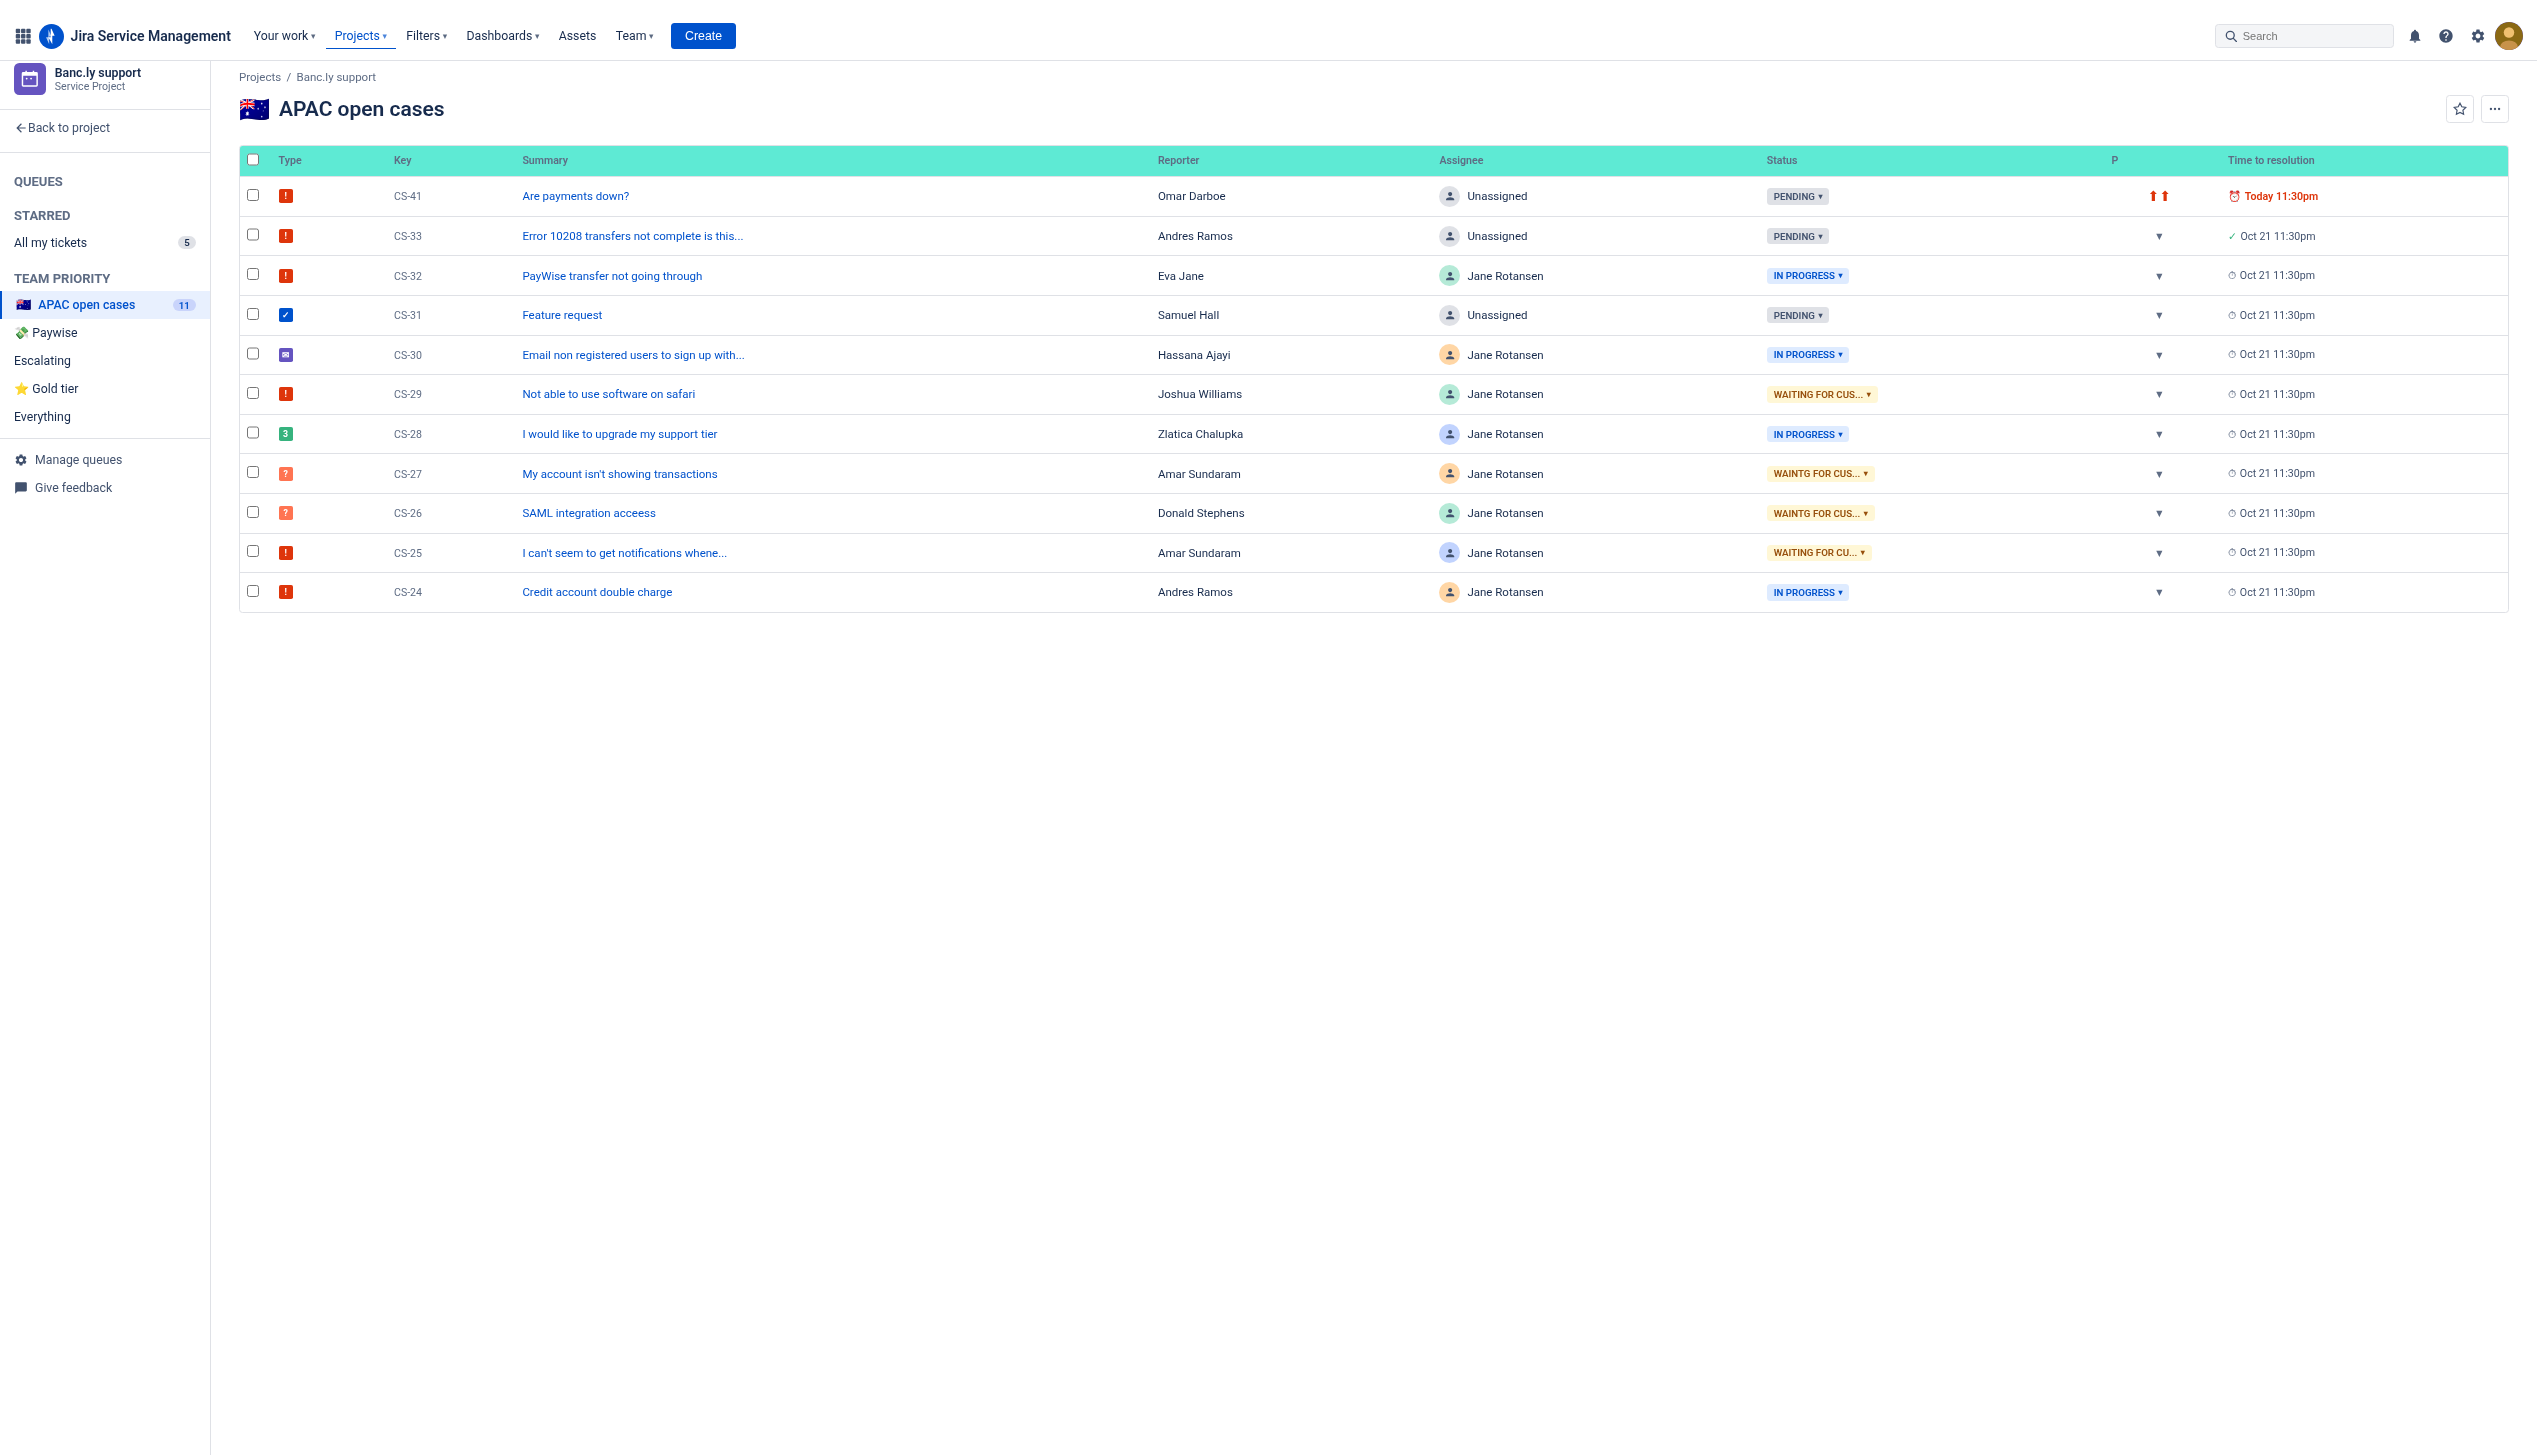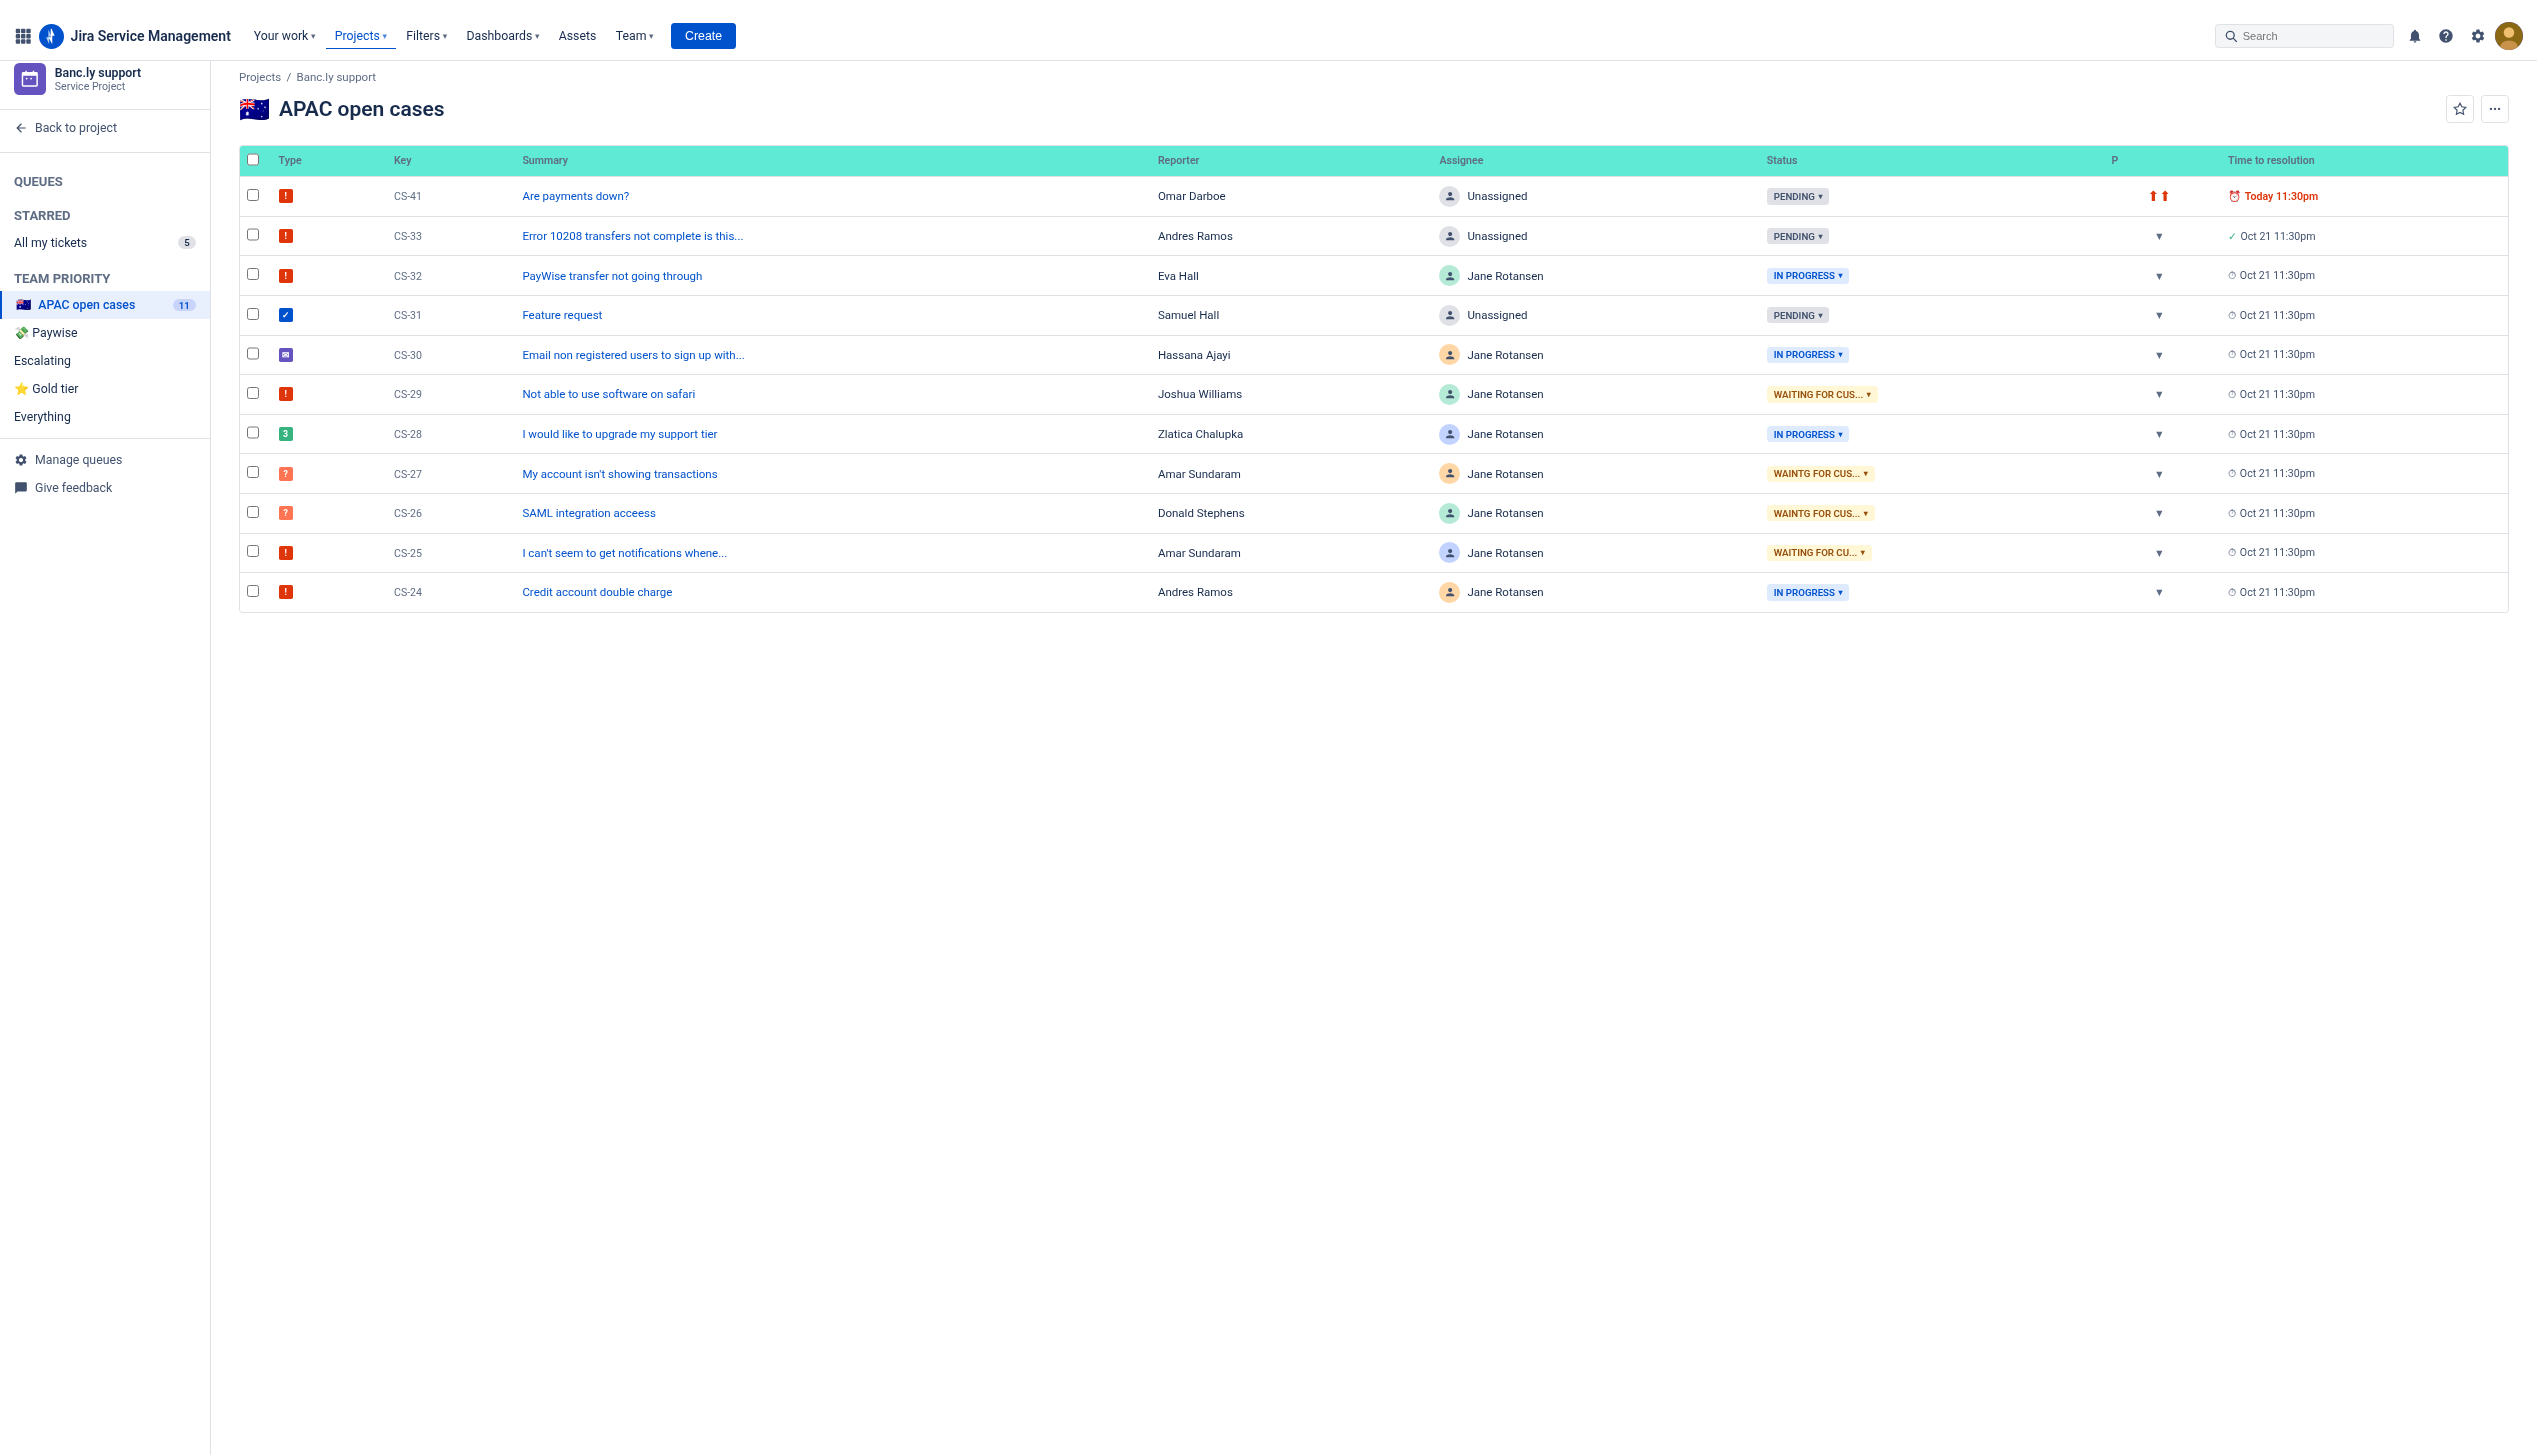--- a/index.html
+++ b/index.html
@@ -53,21 +53,21 @@
       display: flex; align-items: center; gap: 8.8px; padding: 14px;
       border-bottom: 0.9px solid #dfe1e6; cursor: pointer;
     }
     .sidebar-project-icon {
       width: 32px; height: 32px; background: #6554c0; border-radius: 5.3px;
       display: flex; align-items: center; justify-content: center; color: #fff; font-size: 16px;
     }
     .sidebar-project-name { font-size: 12.3px; font-weight: 600; color: #172b4d; }
     .sidebar-project-type { font-size: 10.6px; color: #5e6c84; }
     .sidebar-back {
-      display: flex; align-items: center; gap: 7px; padding: 10.6px 14px;
+      display: flex; align-items: center; padding: 10.6px 14px;
       cursor: pointer; color: #42526e; font-size: 12.3px; text-align: right;
     }
     .sidebar-section-label {
       font-size: 13px; font-weight: 700; color: #5e6c84; text-transform: uppercase;
       padding: 14px 14px 5.3px;
     }
     .sidebar-item {
       display: flex; align-items: center; padding: 7px 14px; cursor: pointer;
       font-size: 12.3px; color: #172b4d; justify-content: space-between;
     }
@@ -472,21 +472,21 @@
     <td>
       <div class="type-icon type-bug">!</div>
     </td>
     <td>
       <span class="issue-key">CS-32</span>
     </td>
     <td>
       <a class="issue-link">PayWise transfer not going through</a>
     </td>
     <td>
-      <span class="reporter-name">Eva Hall</span>
+      <span class="reporter-name">Eva Jane</span>
     </td>
     <td>
                 <div class="assignee-cell">
       <div class="assignee-avatar color-3">
         <svg width="12.3" height="12.3" viewBox="0 0 24 24" fill="#42526e">
                       <path d="M12 12c2.21 0 4-1.79 4-4s-1.79-4-4-4-4 1.79-4 4 1.79 4 4 4zm0 2c-2.67 0-8 1.34-8 4v2h16v-2c0-2.66-5.33-4-8-4z"></path>
                     </svg>
       </div>
       <span class="assignee-name">Jane Rotansen</span>
     </div>

